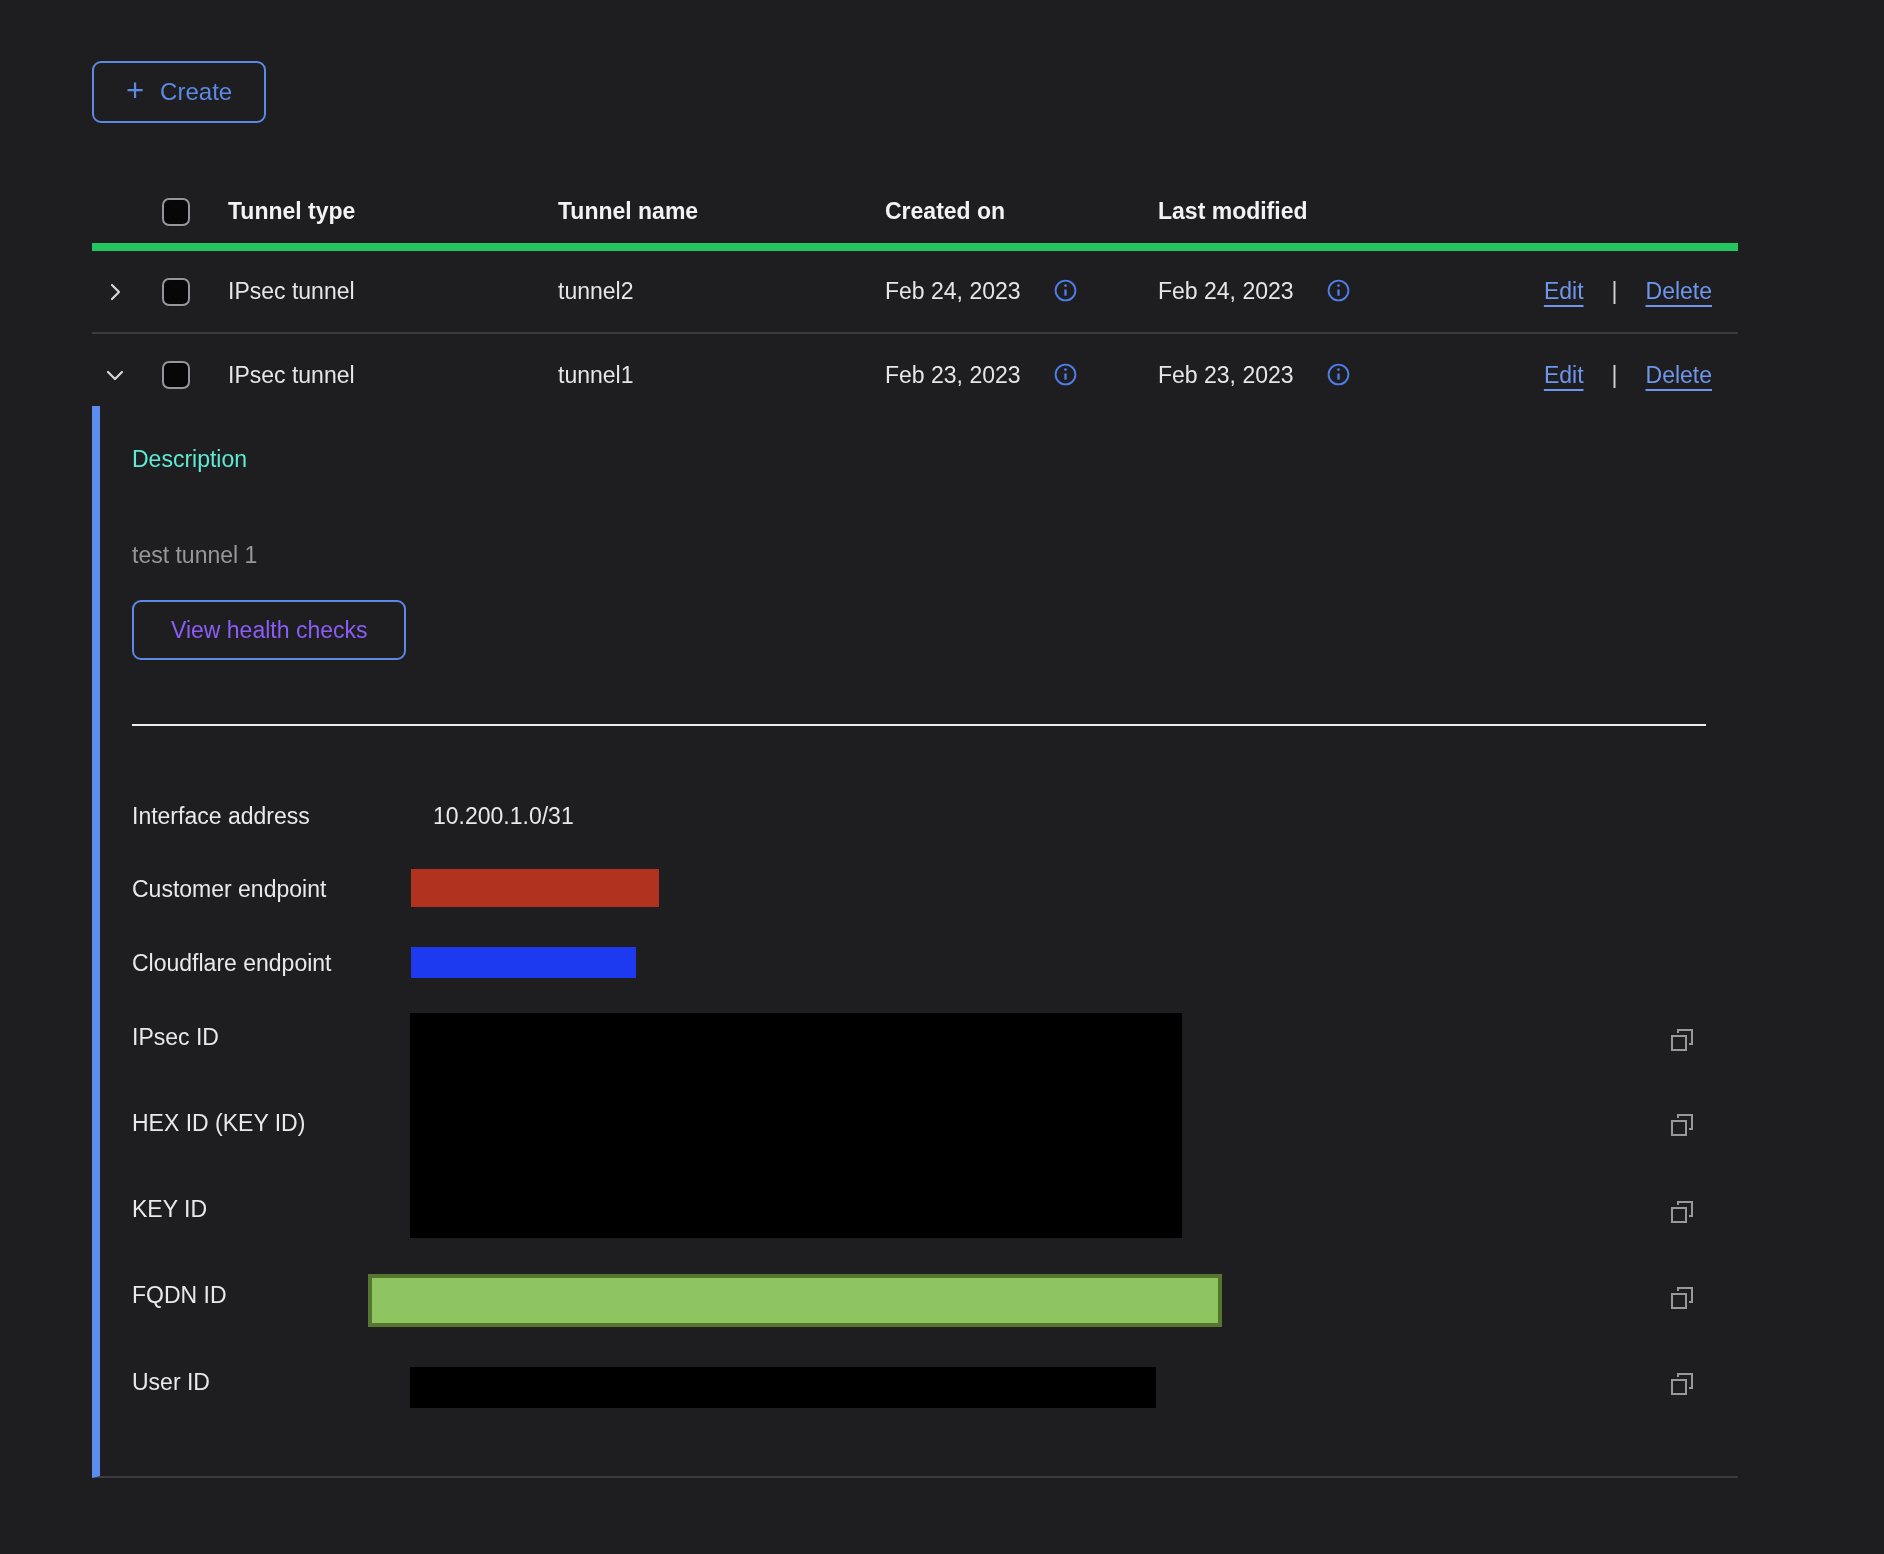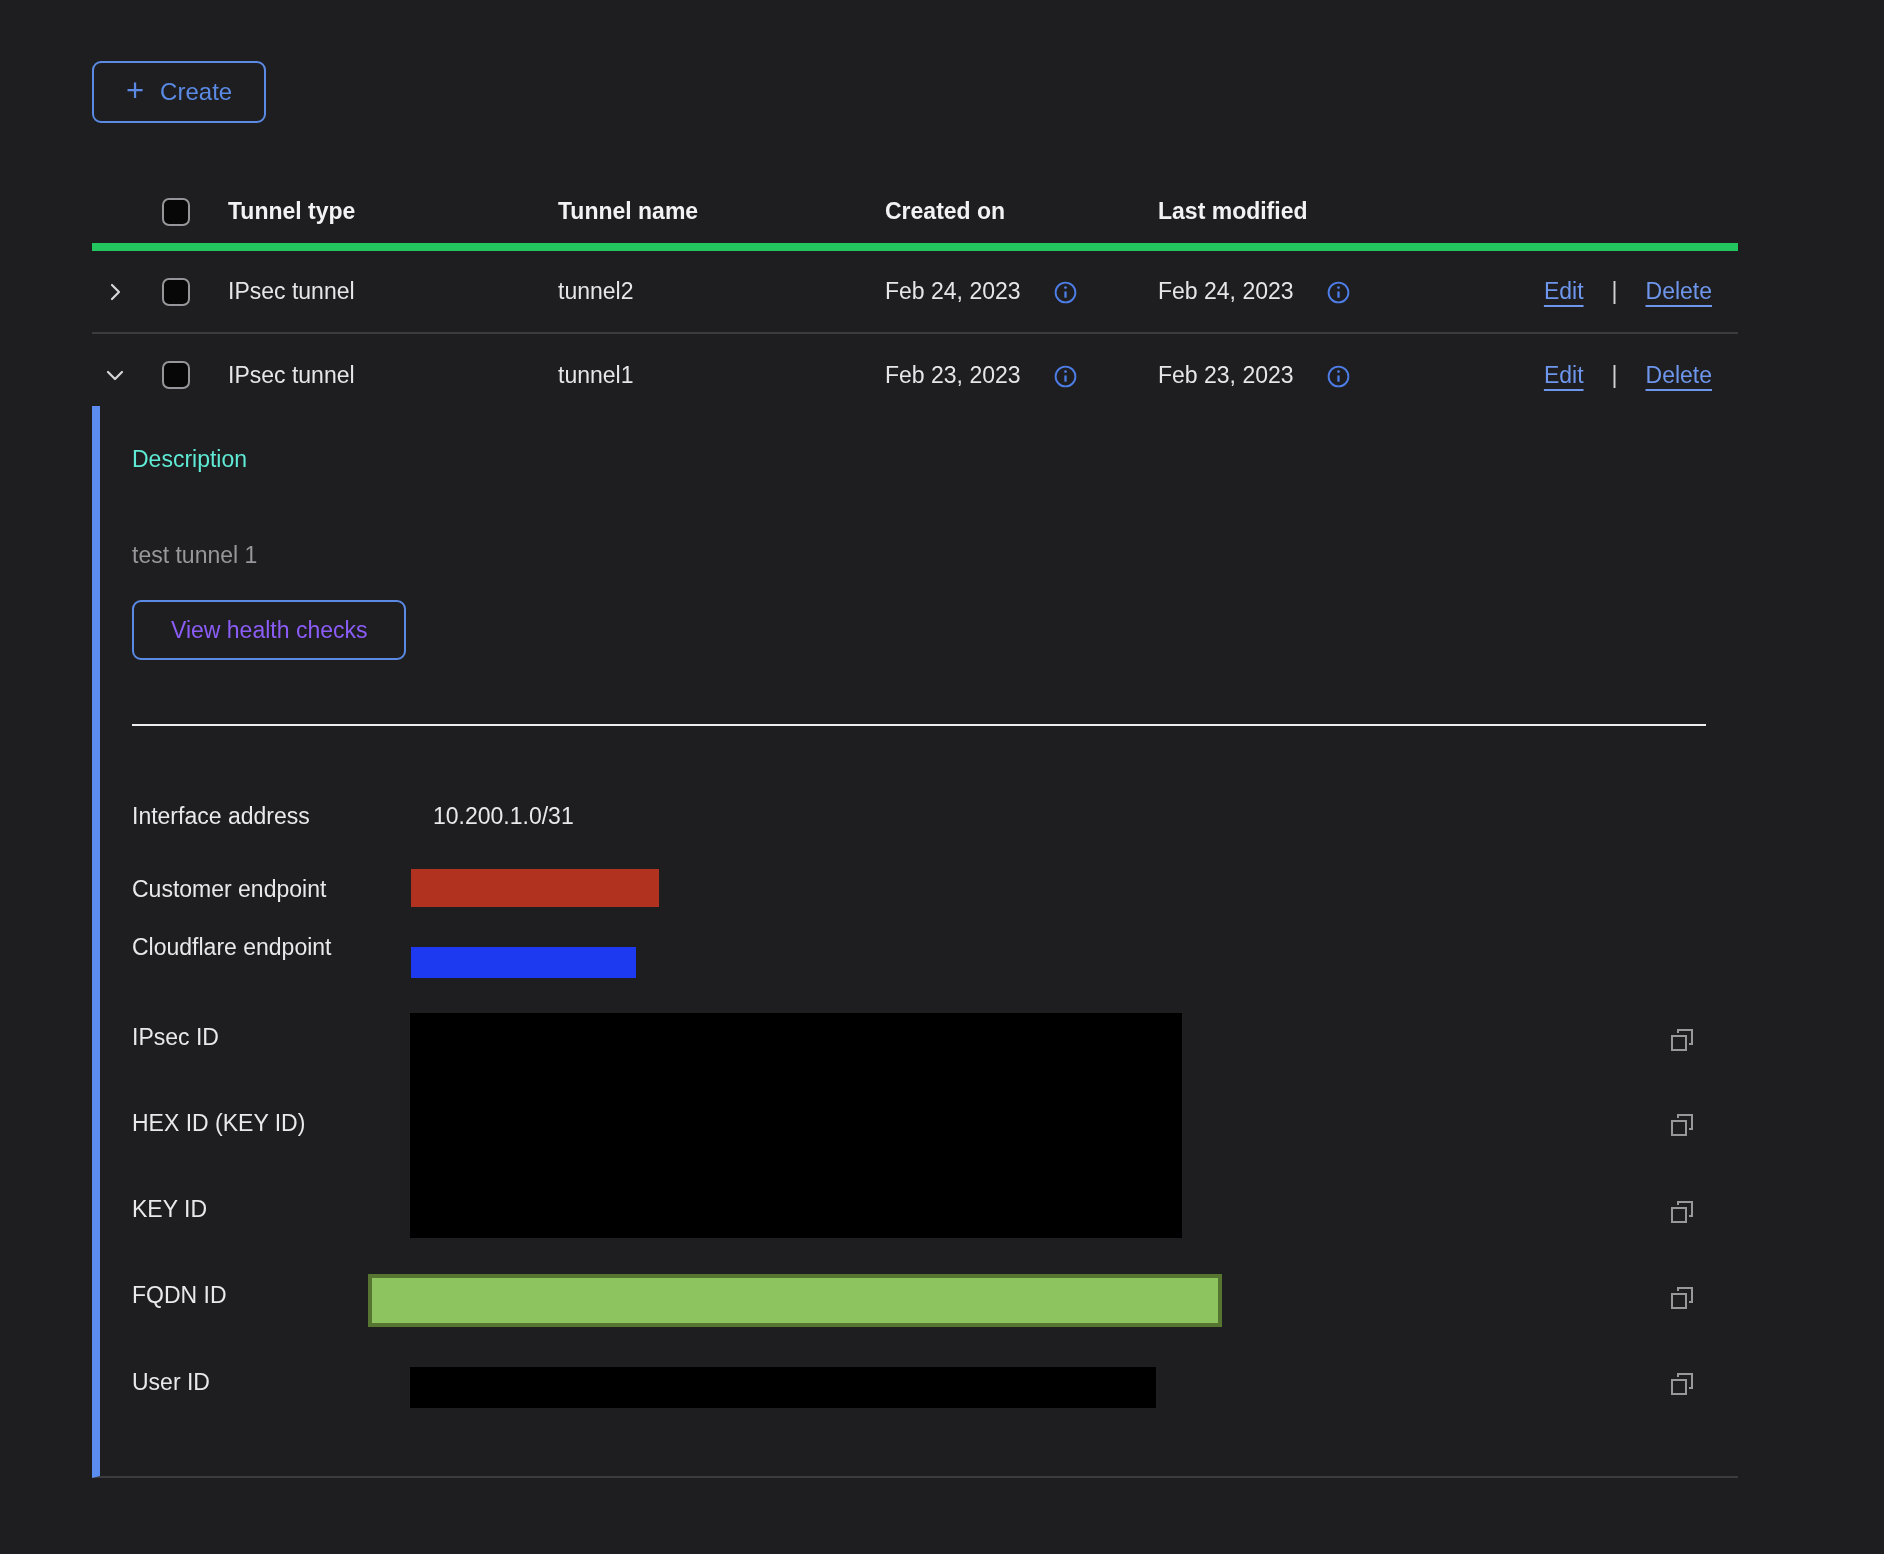--- a/index.html
+++ b/index.html
@@ -17,21 +17,21 @@
   .trow{display:grid;grid-template-columns:46px 90px 330px 327px 273px 1fr auto;align-items:center;}
   .trow.header{height:63px;border-bottom:8px solid #22c55e;}
   .trow.header .cell{font-weight:700;color:#f2f2f4;}
   .trow.r1{height:81px;border-bottom:2px solid #3c3c40;}
   .trow.r2{height:82px;}
   .cell{font-size:23px;color:#e6e6e9;}
   .expand-btn{width:46px;height:46px;display:flex;align-items:center;justify-content:center;
     background:none;border:none;cursor:pointer;padding:0;}
   .checkbox{width:28px;height:28px;border:2px solid #95959a;border-radius:7px;background:#070708;
     margin-left:24px;box-sizing:border-box;cursor:pointer;}
-  .date-cell{display:flex;align-items:flex-end;gap:32px;}
+  .date-cell{display:flex;align-items:flex-start;gap:32px;}
   .actions{justify-self:end;padding-right:26px;display:flex;align-items:center;gap:28px;font-size:23px;}
   .link{color:#6e96ec;text-decoration:underline;text-underline-offset:6px;cursor:pointer;}
   .pipe{color:#d2d2d6;}
 
   
   .panel{position:absolute;left:92px;top:406px;width:1646px;height:1072px;box-sizing:border-box;
     border-left:8px solid #5b8df0;border-bottom:2px solid #3c3c40;}
   .desc-label{position:absolute;left:32px;top:40px;font-size:23px;font-weight:500;color:#5eead4;line-height:26px;}
   .desc-value{position:absolute;left:32px;top:136px;font-size:23px;color:#97979c;line-height:26px;}
   .health-btn{position:absolute;left:32px;top:194px;height:60px;display:inline-flex;align-items:center;
@@ -151,21 +151,21 @@
     <div class="white-divider"></div>
 
     <div class="fields">
 
       <div class="flabel" style="top:77px">Interface address</div>
       <div class="fvalue" style="left:333px;top:77px">10.200.1.0/31</div>
 
       <div class="flabel" style="top:150px">Customer endpoint</div>
       <div class="redact red"></div>
 
-      <div class="flabel" style="top:208px">Cloudflare endpoint</div>
+      <div class="flabel" style="top:224px">Cloudflare endpoint</div>
       <div class="redact blue"></div>
 
       <div class="flabel" style="top:298px">IPsec ID</div>
       <div class="flabel" style="top:384px">HEX ID (KEY ID)</div>
       <div class="flabel" style="top:470px">KEY ID</div>
       <div class="redact black-group"></div>
 
       <div class="flabel" style="top:556px">FQDN ID</div>
       <div class="redact green"></div>
 

